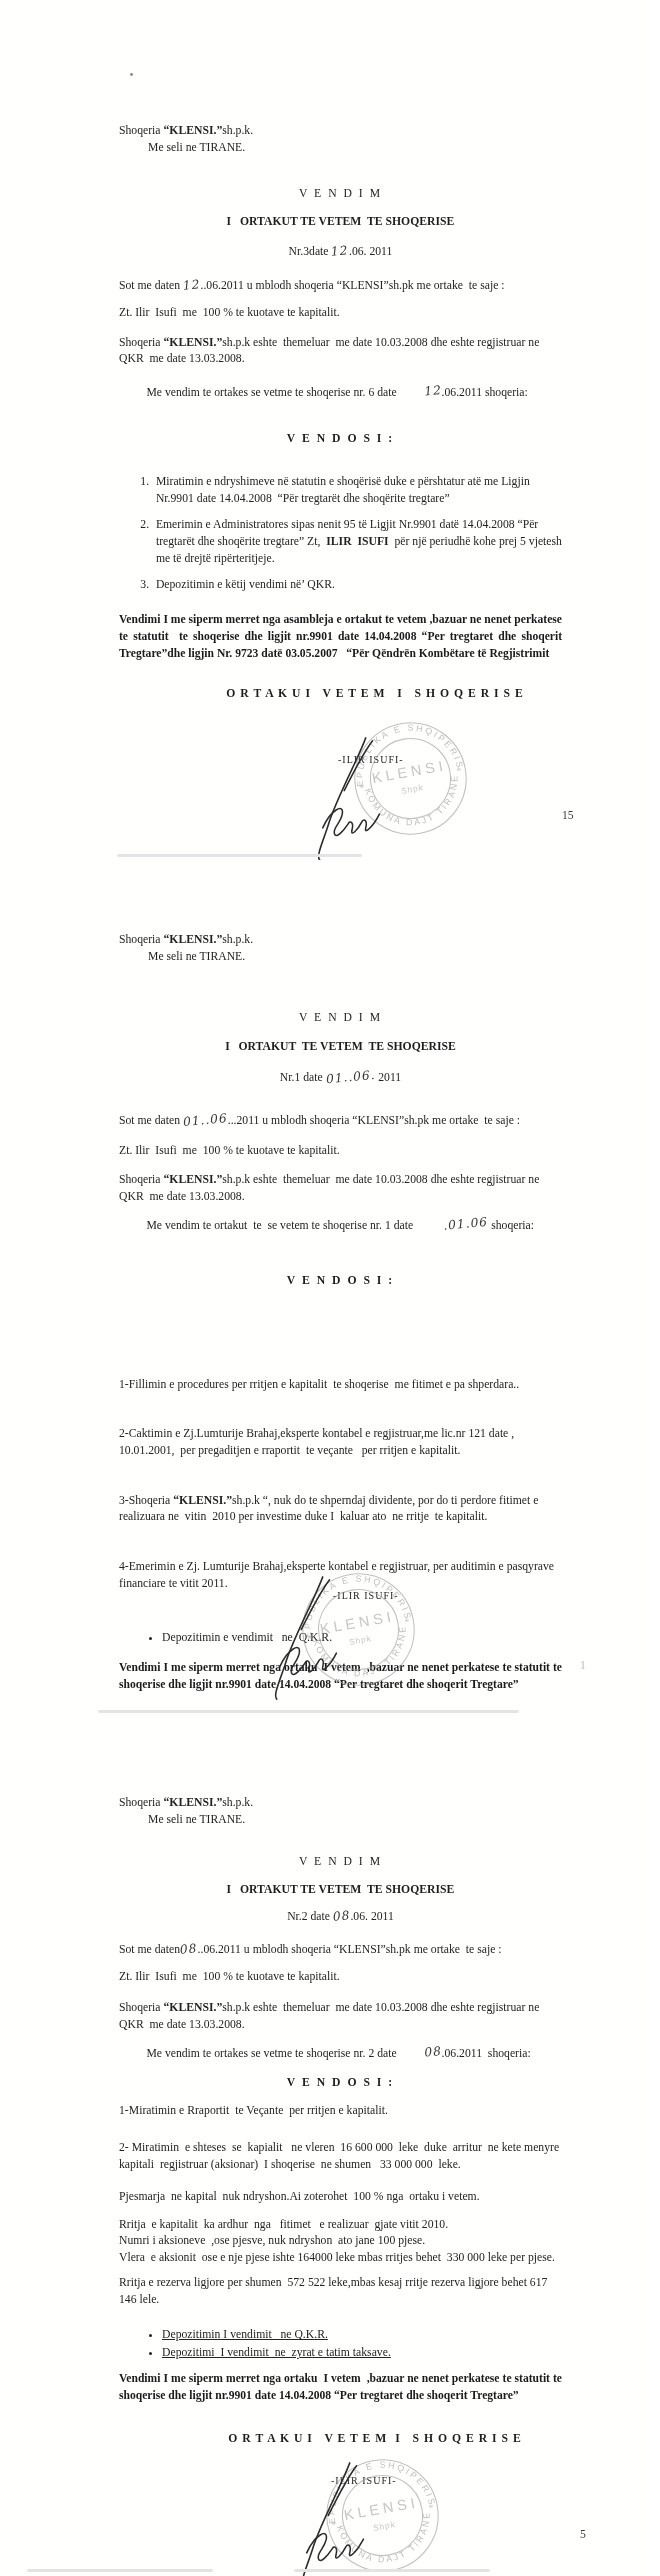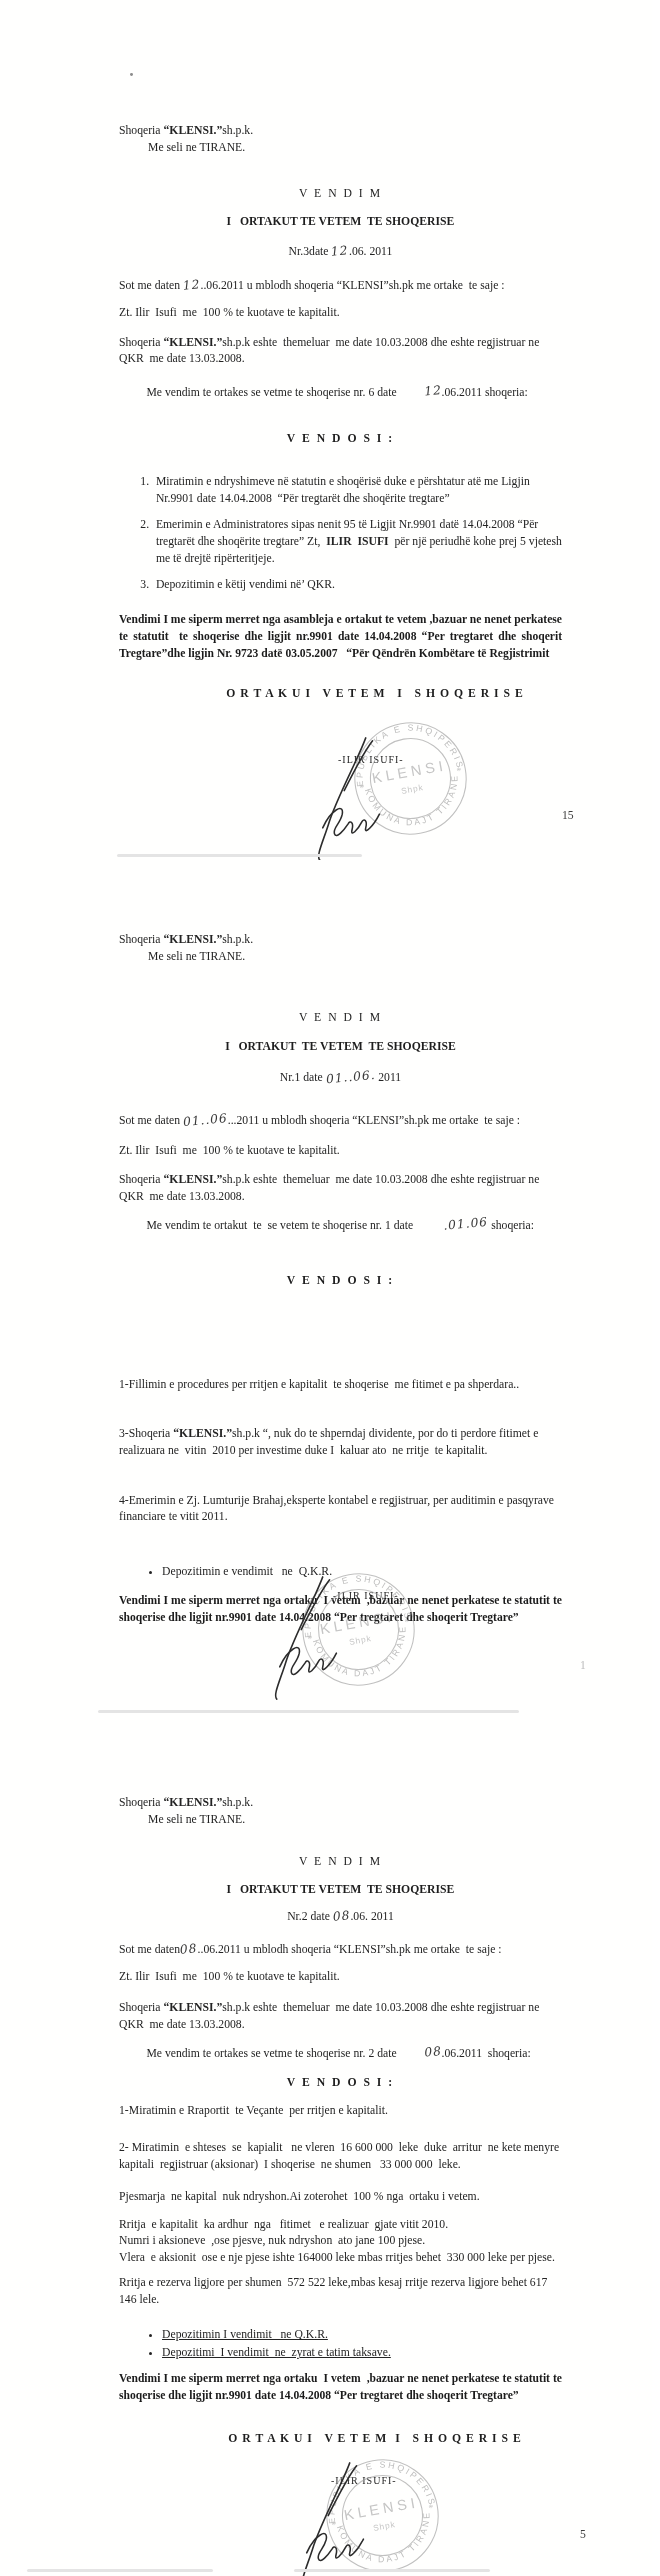--- a/index.html
+++ b/index.html
@@ -93,20 +93,21 @@
     <div class="center title" style="margin-top:45px;">V E N D I M</div>
     <div class="center subtitle" style="margin-top:12.7px;">I   ORTAKUT  TE VETEM  TE SHOQERISE</div>
     <p class="center" style="margin-top:12.7px;"><span>Nr.1 date </span><span class="hand">01..06.</span><span> 2011</span></p>
     <p style="margin-top:25.5px;"><span>Sot me daten </span><span class="hand">01..06</span><span>...2011 u mblodh shoqeria “KLENSI”sh.pk me ortake  te saje :</span></p>
     <p style="margin-top:13.7px;">Zt. Ilir  Isufi  me  100 % te kuotave te kapitalit.</p>
     <p style="margin-top:12.7px;"><span>Shoqeria </span><span class="b">“KLENSI.”</span><span>sh.p.k eshte  themeluar  me date 10.03.2008 dhe eshte regjistruar ne QKR  me date 13.03.2008.</span></p>
     <p class="indent" style="margin-top:11.7px;"><span>Me vendim te ortakut  te  se vetem te shoqerise nr. 1 date </span><span class="hand">.01.06</span><span> shoqeria:</span></p>
     <div class="vendosi" style="margin-top:38px;">V E N D O S I :</div>
     <div style="margin-top:54px;">
       <p>1-Fillimin e procedures per rritjen e kapitalit  te shoqerise  me fitimet e pa shperdara..</p>
+      <p>2-Caktimin e Zj.Lumturije Brahaj,eksperte kontabel e regjistruar,me lic.nr 121 date , 10.01.2001,  per pregaditjen e rraportit  te veçante   per rritjen e kapitalit.</p>
       <p><span>3-Shoqeria </span><span class="b">“KLENSI.”</span><span>sh.p.k “, nuk do te shperndaj dividente, por do ti perdore fitimet e realizuara ne  vitin  2010 per investime duke I  kaluar ato  ne rritje  te kapitalit.</span></p>
       <p>4-Emerimin e Zj. Lumturije Brahaj,eksperte kontabel e regjistruar, per auditimin e pasqyrave financiare te vitit 2011.</p>
     </div>
     <ul class="bullets" style="margin-top:3.9px;">
       <li>Depozitimin e vendimit   ne  Q.K.R.</li>
     </ul>
     <p class="closing" style="margin-top:11.7px;">Vendimi I me siperm merret nga ortaku  I vetem  ,bazuar ne nenet perkatese te statutit te shoqerise dhe ligjit nr.9901 date 14.04.2008 “Per tregtaret dhe shoqerit Tregtare”</p>
 
   </div>
   <div class="signer" style="left:333px;top:730px;">-ILIR  ISUFI-</div>

